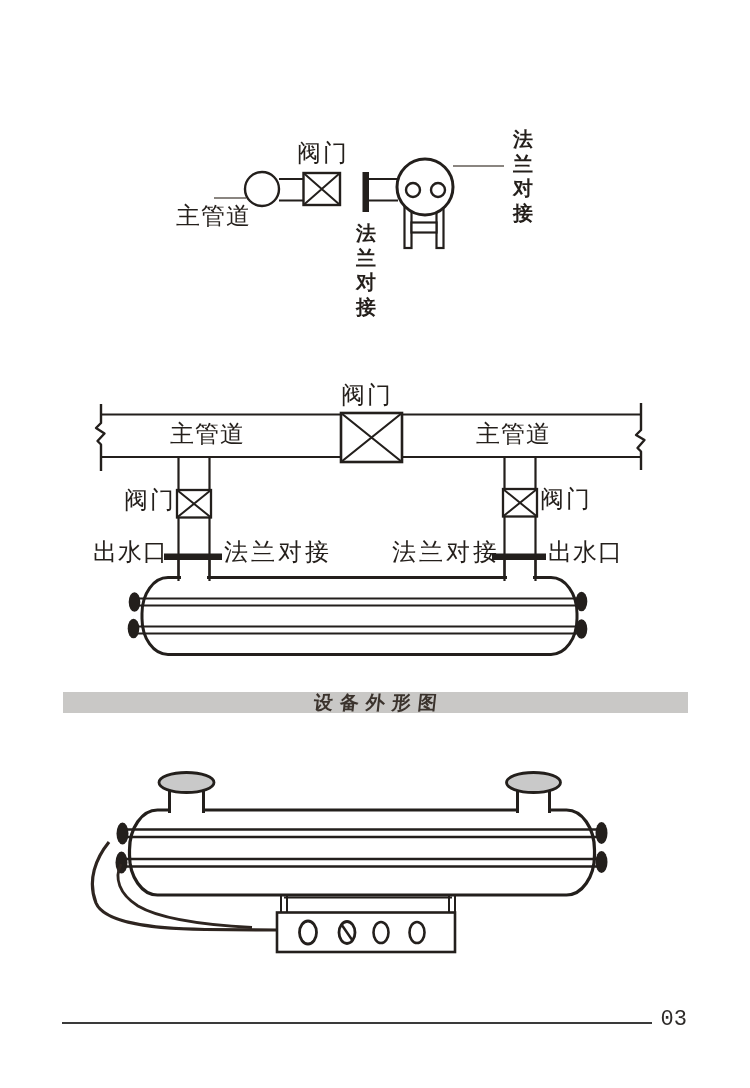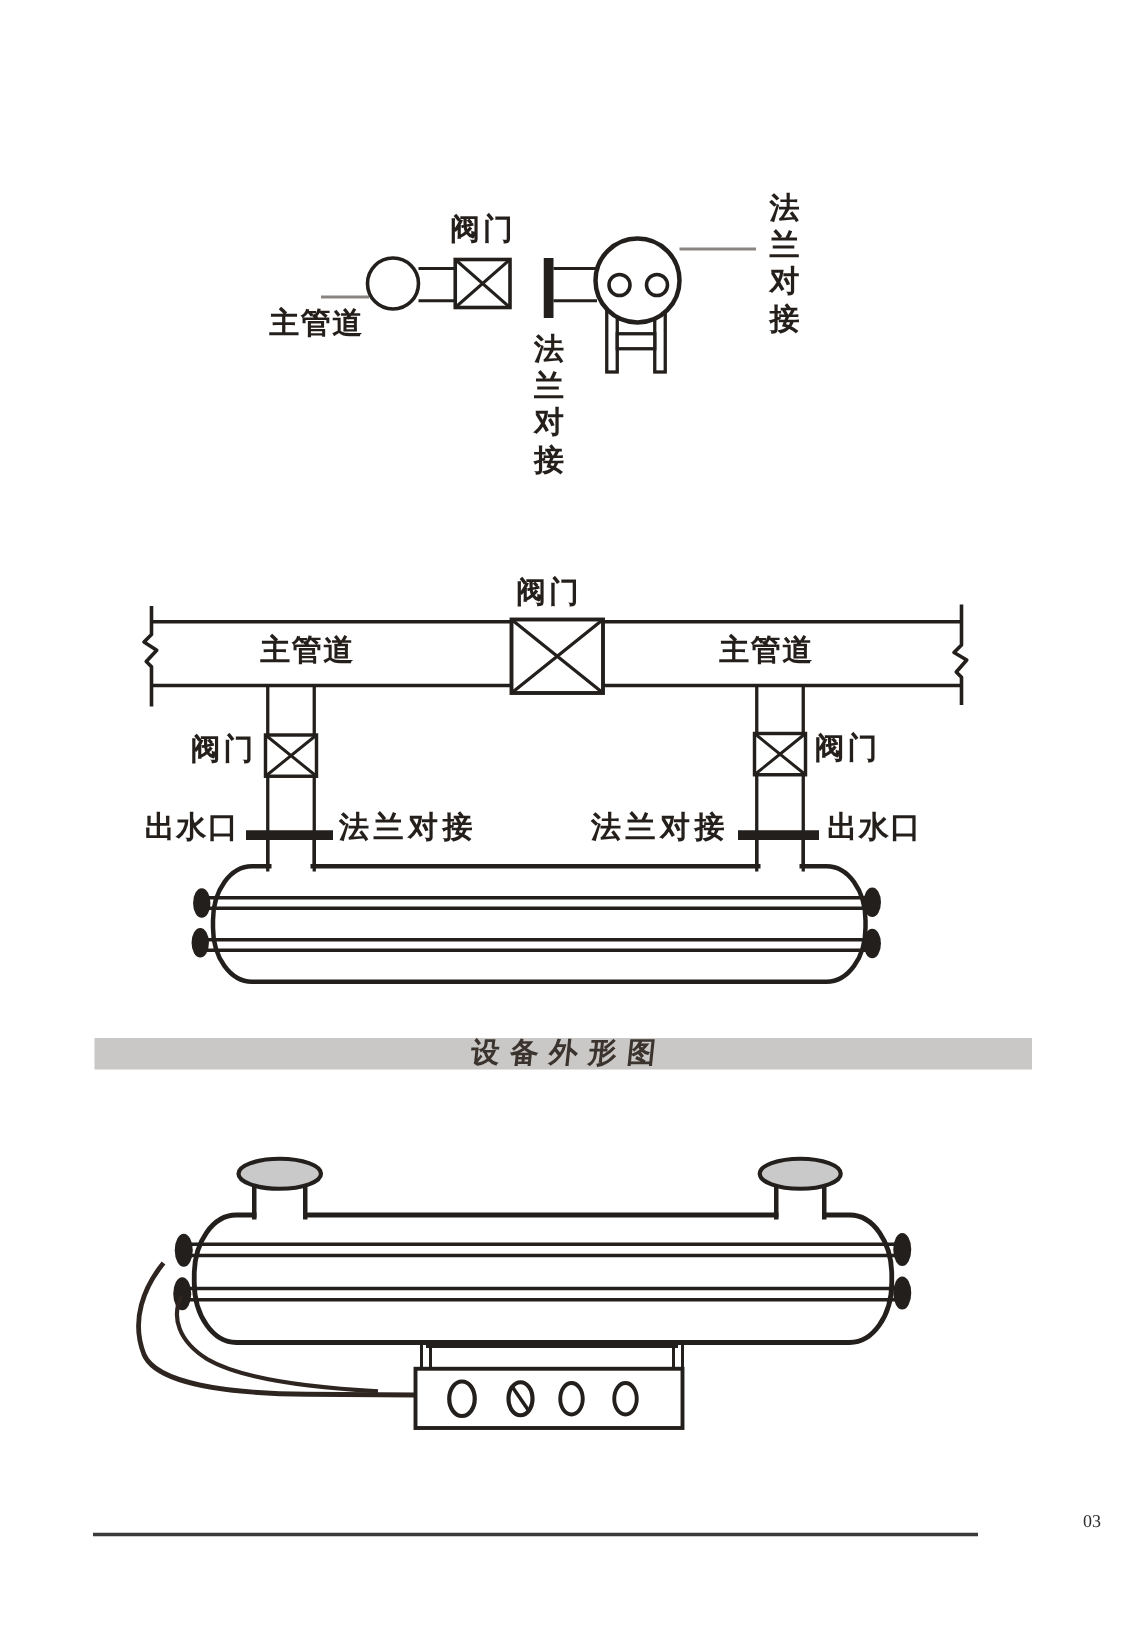--- a/index.html
+++ b/index.html
@@ -2,39 +2,39 @@
 <html><head>
 <meta charset="utf-8">
 <style>
   html,body{margin:0;padding:0;background:#ffffff;}
   #page{
     position:relative;width:750px;height:1088px;background:#ffffff;overflow:hidden;
     font-family:"Liberation Sans",sans-serif;
   }
   #lineart{position:absolute;left:0;top:0;}
   .lbl{
-    position:absolute;color:#241f1b;font-size:20px;font-weight:700;
-    line-height:22px;text-align:center;letter-spacing:2px;white-space:nowrap;
+    position:absolute;color:#241f1b;font-size:24px;font-weight:400;
+    line-height:22px;letter-spacing:2px;white-space:nowrap;
   }
   .vlbl{
     position:absolute;color:#241f1b;font-size:20px;font-weight:600;
     width:22px;line-height:24.5px;text-align:center;letter-spacing:0;
     word-break:break-all;white-space:normal;
   }
   .banner{
     position:absolute;left:63px;top:692px;width:625px;height:21px;
     background:#c9c8c6;display:flex;align-items:center;justify-content:center;
   }
   .banner span{
     font-size:19px;font-weight:700;color:#3b332d;letter-spacing:7px;
     transform:skewX(-6deg);line-height:19px;padding-left:7px;
   }
   .pagenum{
-    position:absolute;left:700px;top:1007px;width:34px;text-align:right;
-    font-family:Liberation Serif, serif;font-size:12px;color:#2e2b29;
+    position:absolute;left:653px;top:1007px;width:34px;text-align:right;
+    font-family:Liberation Mono, monospace;font-size:22px;color:#2e2b29;
   }
 </style>
 </head>
 <body>
 
 <div id="page">
 
   <svg id="lineart" width="750" height="1088" viewBox="0 0 750 1088" fill="none" stroke-linecap="butt">
 
     <g stroke="#231f1c">

